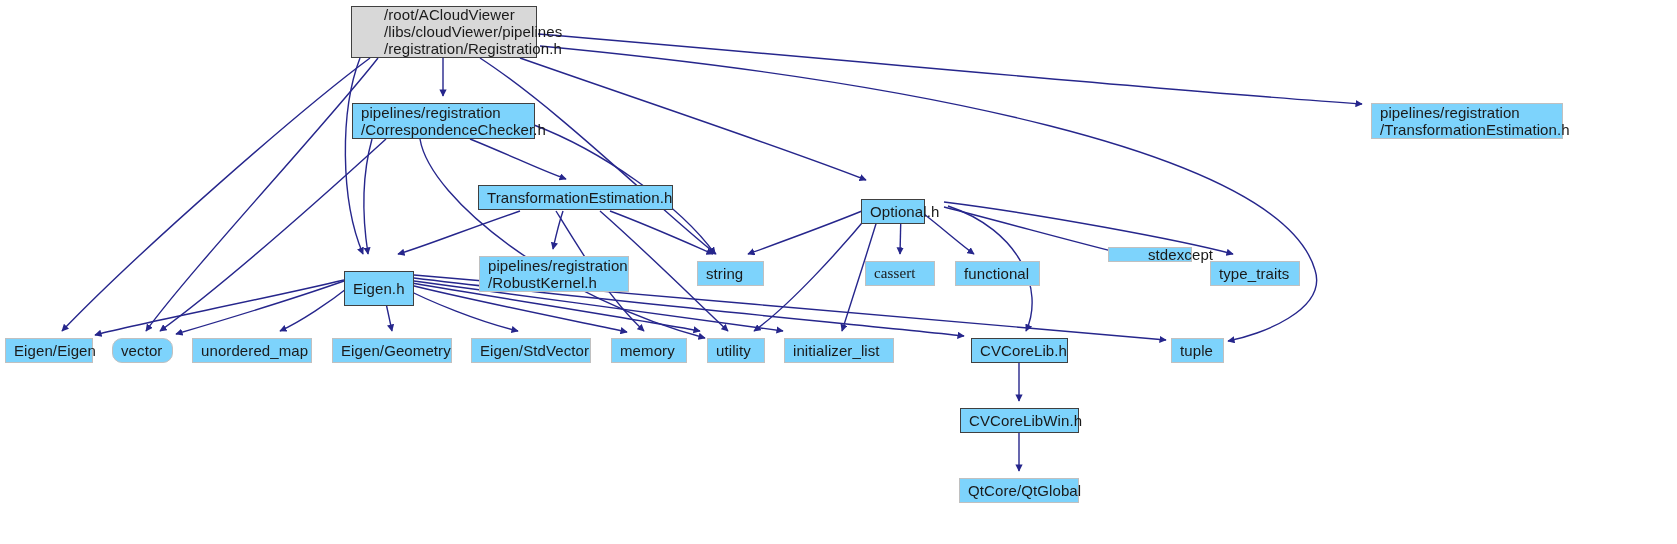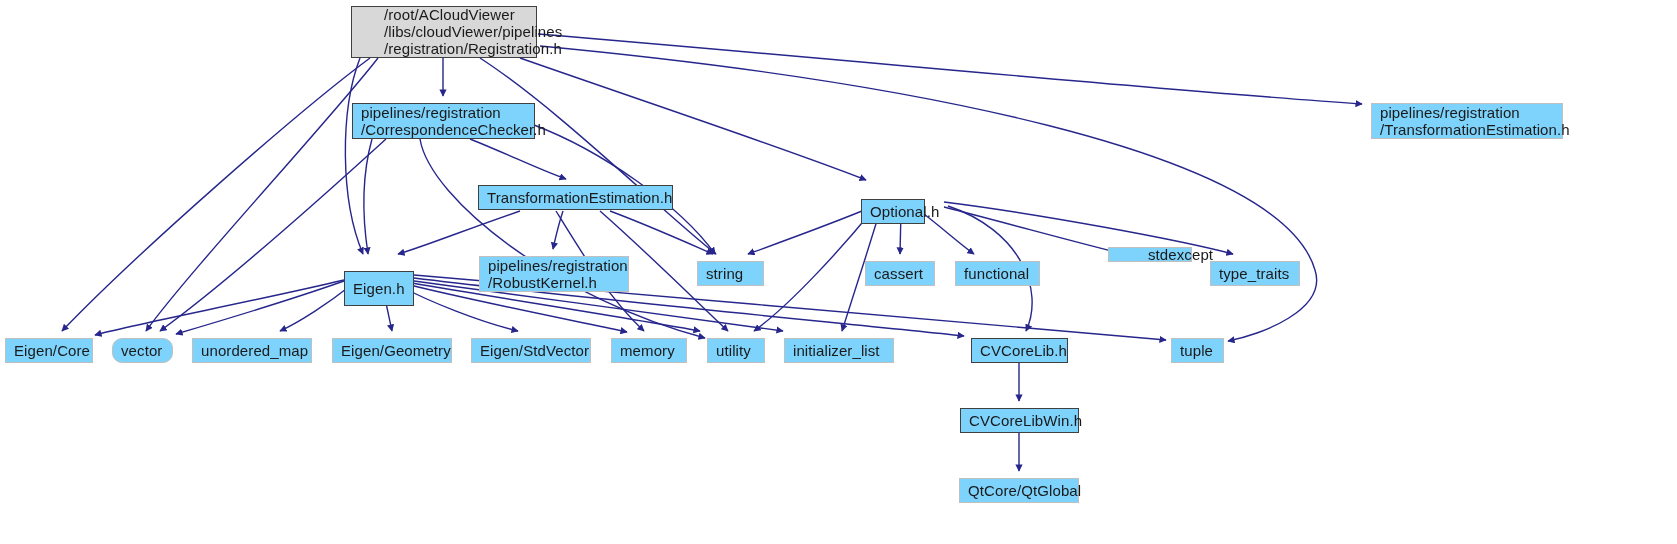--- a/index.html
+++ b/index.html
@@ -104,25 +104,25 @@
   </svg>
   <div id="nodes">
       <div class="node root" style="left: 351px; top: 6px; width: 186px; height: 52px; padding-left: 32px;"><span class="line">/root/ACloudViewer</span><span class="line">/libs/cloudViewer/pipelines</span><span class="line">/registration/Registration.h</span></div>
       <div class="node header" style="left: 352px; top: 103px; width: 183px; height: 36px;"><span class="line">pipelines/registration</span><span class="line">/CorrespondenceChecker.h</span></div>
       <div class="node system" style="left: 1371px; top: 103px; width: 192px; height: 36px;"><span class="line">pipelines/registration</span><span class="line">/TransformationEstimation.h</span></div>
       <div class="node header" style="left: 478px; top: 185px; width: 195px; height: 25px;"><span class="line">TransformationEstimation.h</span></div>
       <div class="node header" style="left: 861px; top: 185px; width: 64px; height: 25px; margin-top: 14px;"><span class="line">Optional.h</span></div>
       <div class="node header" style="left: 344px; top: 271px; width: 70px; height: 35px;"><span class="line">Eigen.h</span></div>
       <div class="node system" style="left: 479px; top: 256px; width: 150px; height: 36px;"><span class="line">pipelines/registration</span><span class="line">/RobustKernel.h</span></div>
       <div class="node system" style="left: 697px; top: 261px; width: 67px; height: 25px;"><span class="line">string</span></div>
-      <div class="node system" style="left: 865px; top: 261px; width: 70px; height: 25px;"><span class="line">cassert</span></div>
+      <div class="node system" style="left: 865px; top: 261px; width: 70px; height: 25px; font-family: Liberation Serif, serif;"><span class="line">cassert</span></div>
       <div class="node system" style="left: 955px; top: 261px; width: 85px; height: 25px;"><span class="line">functional</span></div>
       <div class="node system" style="left: 1108px; top: 247px; width: 84px; height: 15px; padding-left: 39px;"><span class="line">stdexcept</span></div>
       <div class="node system" style="left: 1210px; top: 261px; width: 90px; height: 25px;"><span class="line">type_traits</span></div>
-      <div class="node system" style="left: 5px; top: 338px; width: 88px; height: 25px;"><span class="line">Eigen/Core</span></div>
+      <div class="node system" style="left: 5px; top: 338px; width: 88px; height: 25px;"><span class="line">Eigen/Eigen</span></div>
       <div class="node system" style="left: 112px; top: 338px; width: 61px; height: 25px; border-radius: 10px;"><span class="line">vector</span></div>
       <div class="node system" style="left: 192px; top: 338px; width: 120px; height: 25px;"><span class="line">unordered_map</span></div>
       <div class="node system" style="left: 332px; top: 338px; width: 120px; height: 25px;"><span class="line">Eigen/Geometry</span></div>
       <div class="node system" style="left: 471px; top: 338px; width: 120px; height: 25px;"><span class="line">Eigen/StdVector</span></div>
       <div class="node system" style="left: 611px; top: 338px; width: 76px; height: 25px;"><span class="line">memory</span></div>
       <div class="node system" style="left: 707px; top: 338px; width: 58px; height: 25px;"><span class="line">utility</span></div>
       <div class="node system" style="left: 784px; top: 338px; width: 110px; height: 25px;"><span class="line">initializer_list</span></div>
       <div class="node header" style="left: 971px; top: 338px; width: 97px; height: 25px;"><span class="line">CVCoreLib.h</span></div>
       <div class="node system" style="left: 1171px; top: 338px; width: 53px; height: 25px;"><span class="line">tuple</span></div>
       <div class="node header" style="left: 960px; top: 408px; width: 119px; height: 25px;"><span class="line">CVCoreLibWin.h</span></div>

